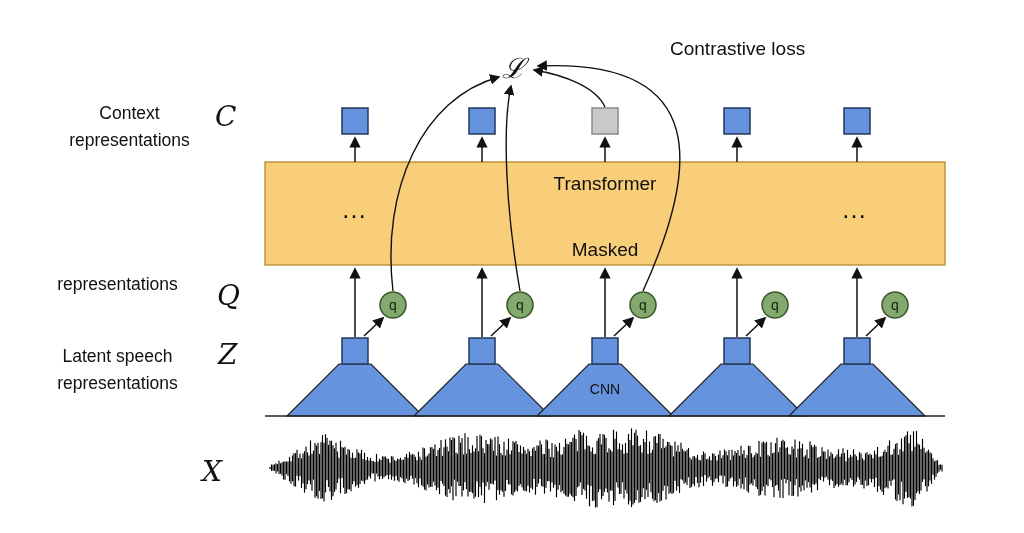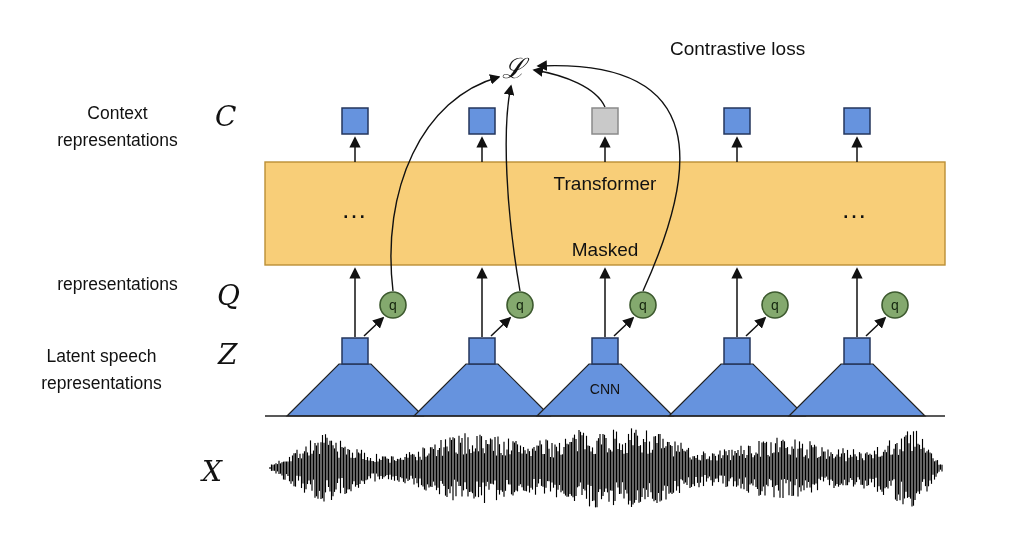--- a/index.html
+++ b/index.html
@@ -528,32 +528,32 @@
   <div class="lbl big" style="left:646px;top:38px;margin-left:24px;">Contrastive loss</div>
   <div class="sym" style="left:502px;top:48px;">ℒ</div>
 
   <div class="lbl big" style="left:265px;top:173px;width:680px;">Transformer</div>
   <div class="lbl big" style="left:265px;top:239px;width:680px;">Masked</div>
   <div class="lbl dots" style="left:330px;top:194px;width:50px;">…</div>
   <div class="lbl dots" style="left:830px;top:194px;width:50px;">…</div>
 
   <div class="lbl cnn" style="left:265px;top:381px;width:680px;">CNN</div>
 
-  <div class="lbl side" style="left:35px;top:100px;">
+  <div class="lbl side" style="left:47px;top:100px;">
     <div class="line">Context</div>
     <div class="line">representations</div>
   </div>
   <div class="sym" style="left:215px;top:100px;">C</div>
 
   <div class="lbl side" style="left:35px;top:271px;">
     <div class="line">representations</div>
   </div>
   <div class="sym" style="left:217px;top:279px;">Q</div>
 
-  <div class="lbl side" style="left:14px;top:343px;width:175px;">
+  <div class="lbl side" style="left:30px;top:343px;width:175px;">
     <div class="line">Latent speech</div>
     <div class="line">representations</div>
   </div>
   <div class="sym" style="left:218px;top:338px;">Z</div>
 
   <div class="sym" style="left:202px;top:455px;">X</div>
 
 </div>
 
 </body></html>

